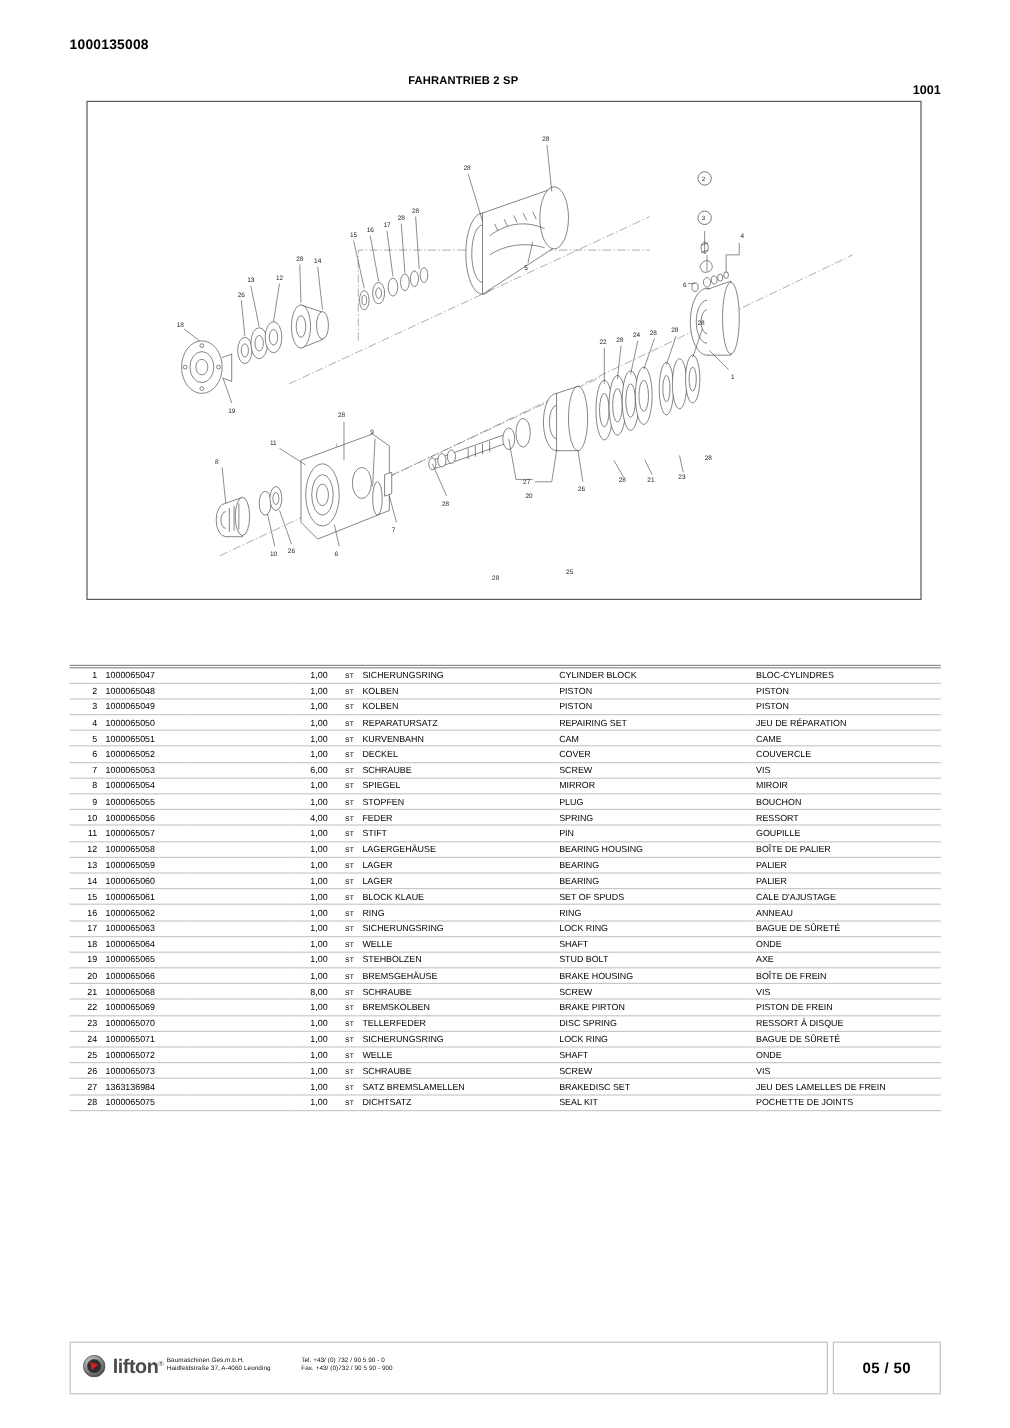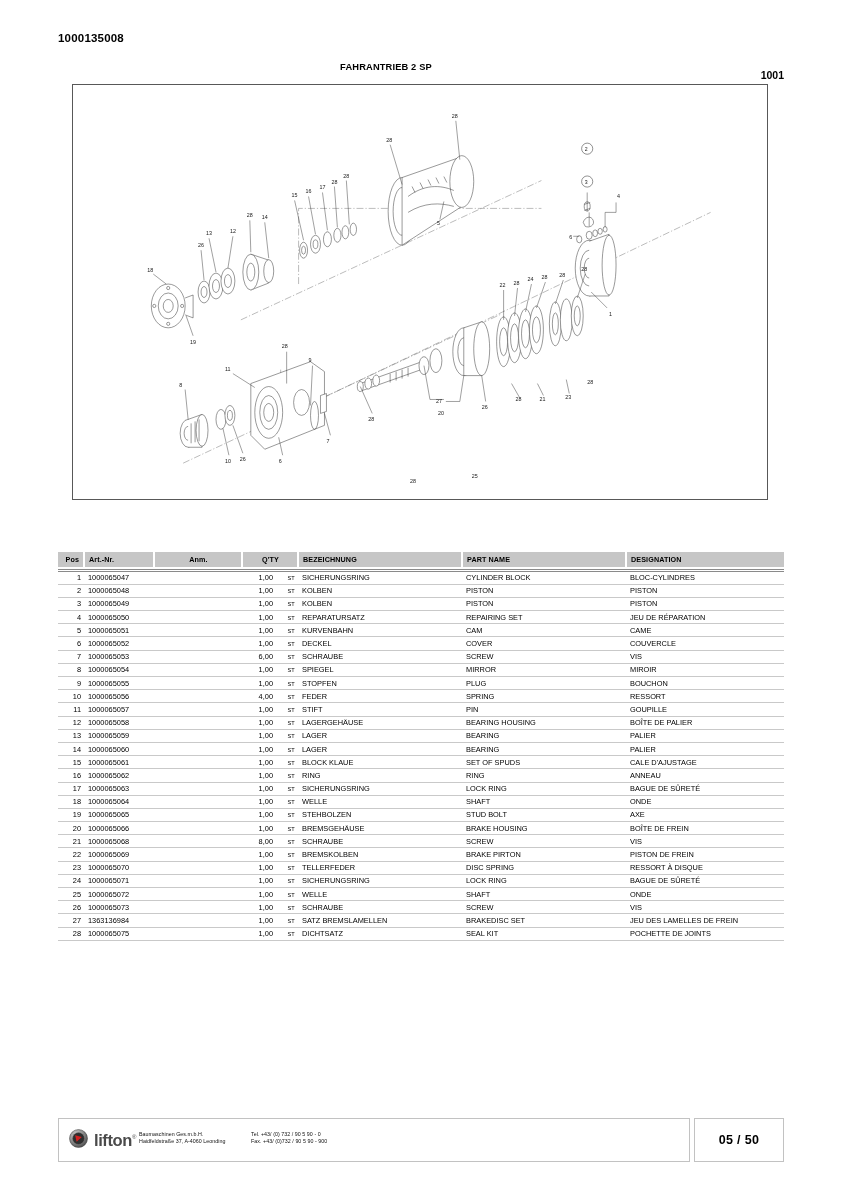--- a/index.html
+++ b/index.html
@@ -422,43 +422,20 @@
 
     <circle cx="516" cy="64" r="5.6" fill="#fff" stroke="#222" stroke-width="0.5"></circle>
     <text class="dg-num-c" x="513.5" y="66">2</text>
     <circle cx="516" cy="97" r="5.6" fill="#fff" stroke="#222" stroke-width="0.5"></circle>
     <text class="dg-num-c" x="513.5" y="99">3</text>
   </g>
 </svg>
 </div>
 
 <div class="parts-table">
-  <table class="pt">
-    <colgroup>
-      <col style="width:26px">
-      <col style="width:70px">
-      <col style="width:88px">
-      <col style="width:34px">
-      <col style="width:22px">
-      <col style="width:164px">
-      <col style="width:164px">
-      <col style="width:158px">
-    </colgroup>
-    <thead>
-      <tr>
-        <th class="th-pos">Pos</th>
-        <th>Art.-Nr.</th>
-        <th class="th-anm">Anm.</th>
-        <th class="th-qty" colspan="2">Q'TY</th>
-        <th>BEZEICHNUNG</th>
-        <th>PART NAME</th>
-        <th class="th-last">DESIGNATION</th>
-      </tr>
-    </thead>
-  </table>
   <div class="hdr-rule"></div>
   <table class="pt">
     <colgroup>
       <col style="width:26px">
       <col style="width:70px">
       <col style="width:88px">
       <col style="width:34px">
       <col style="width:22px">
       <col style="width:164px">
       <col style="width:164px">

